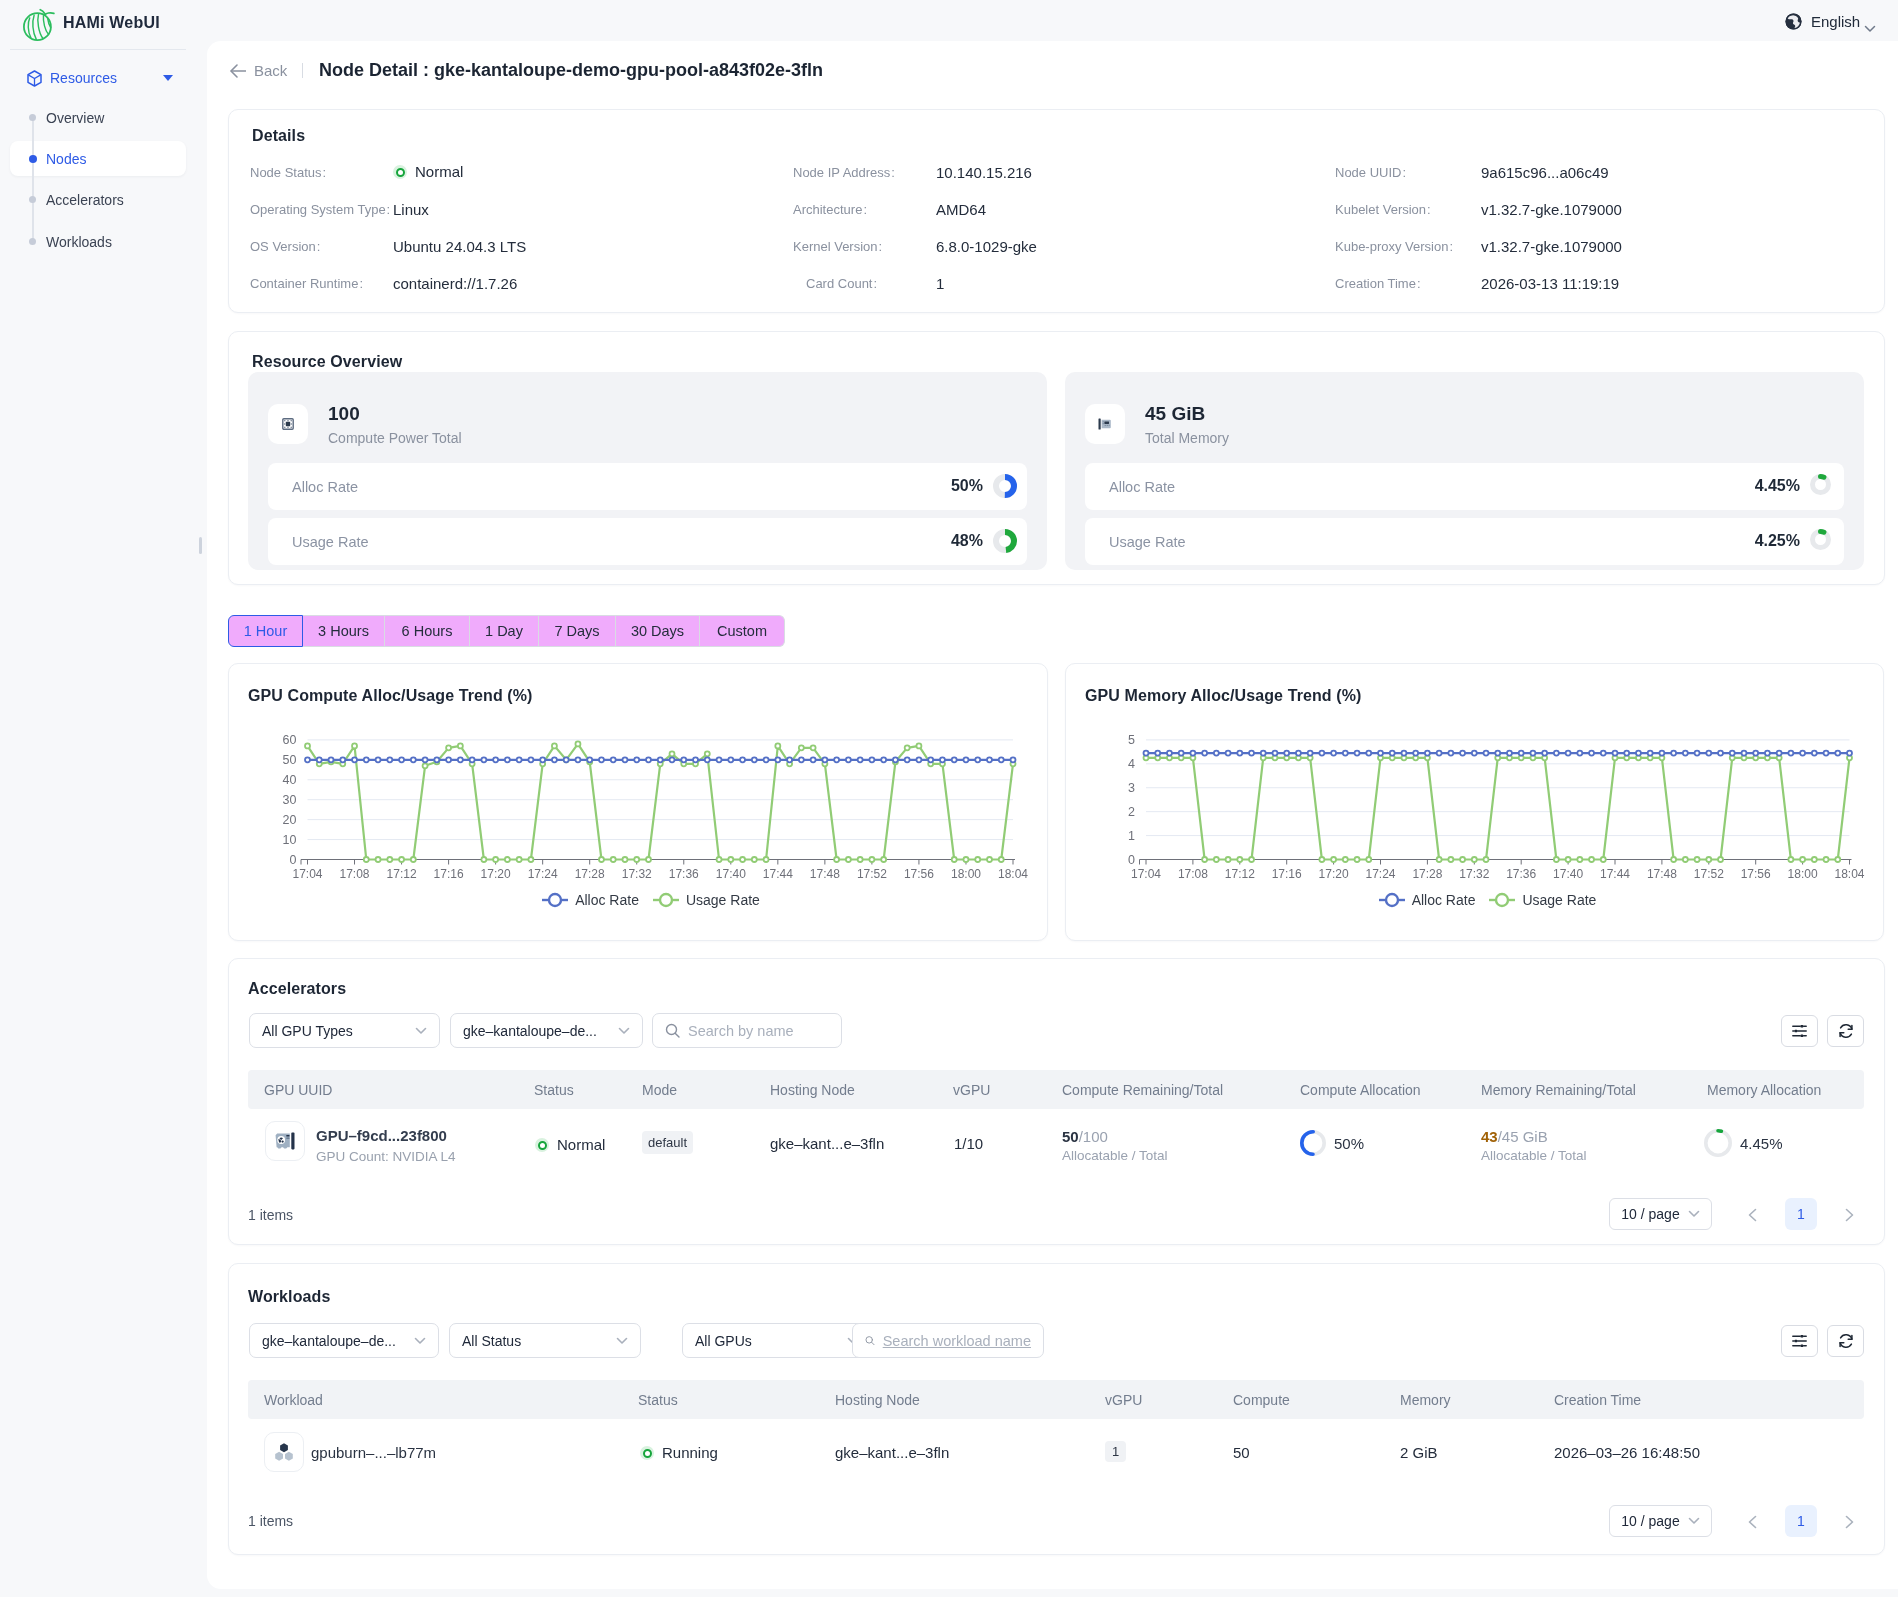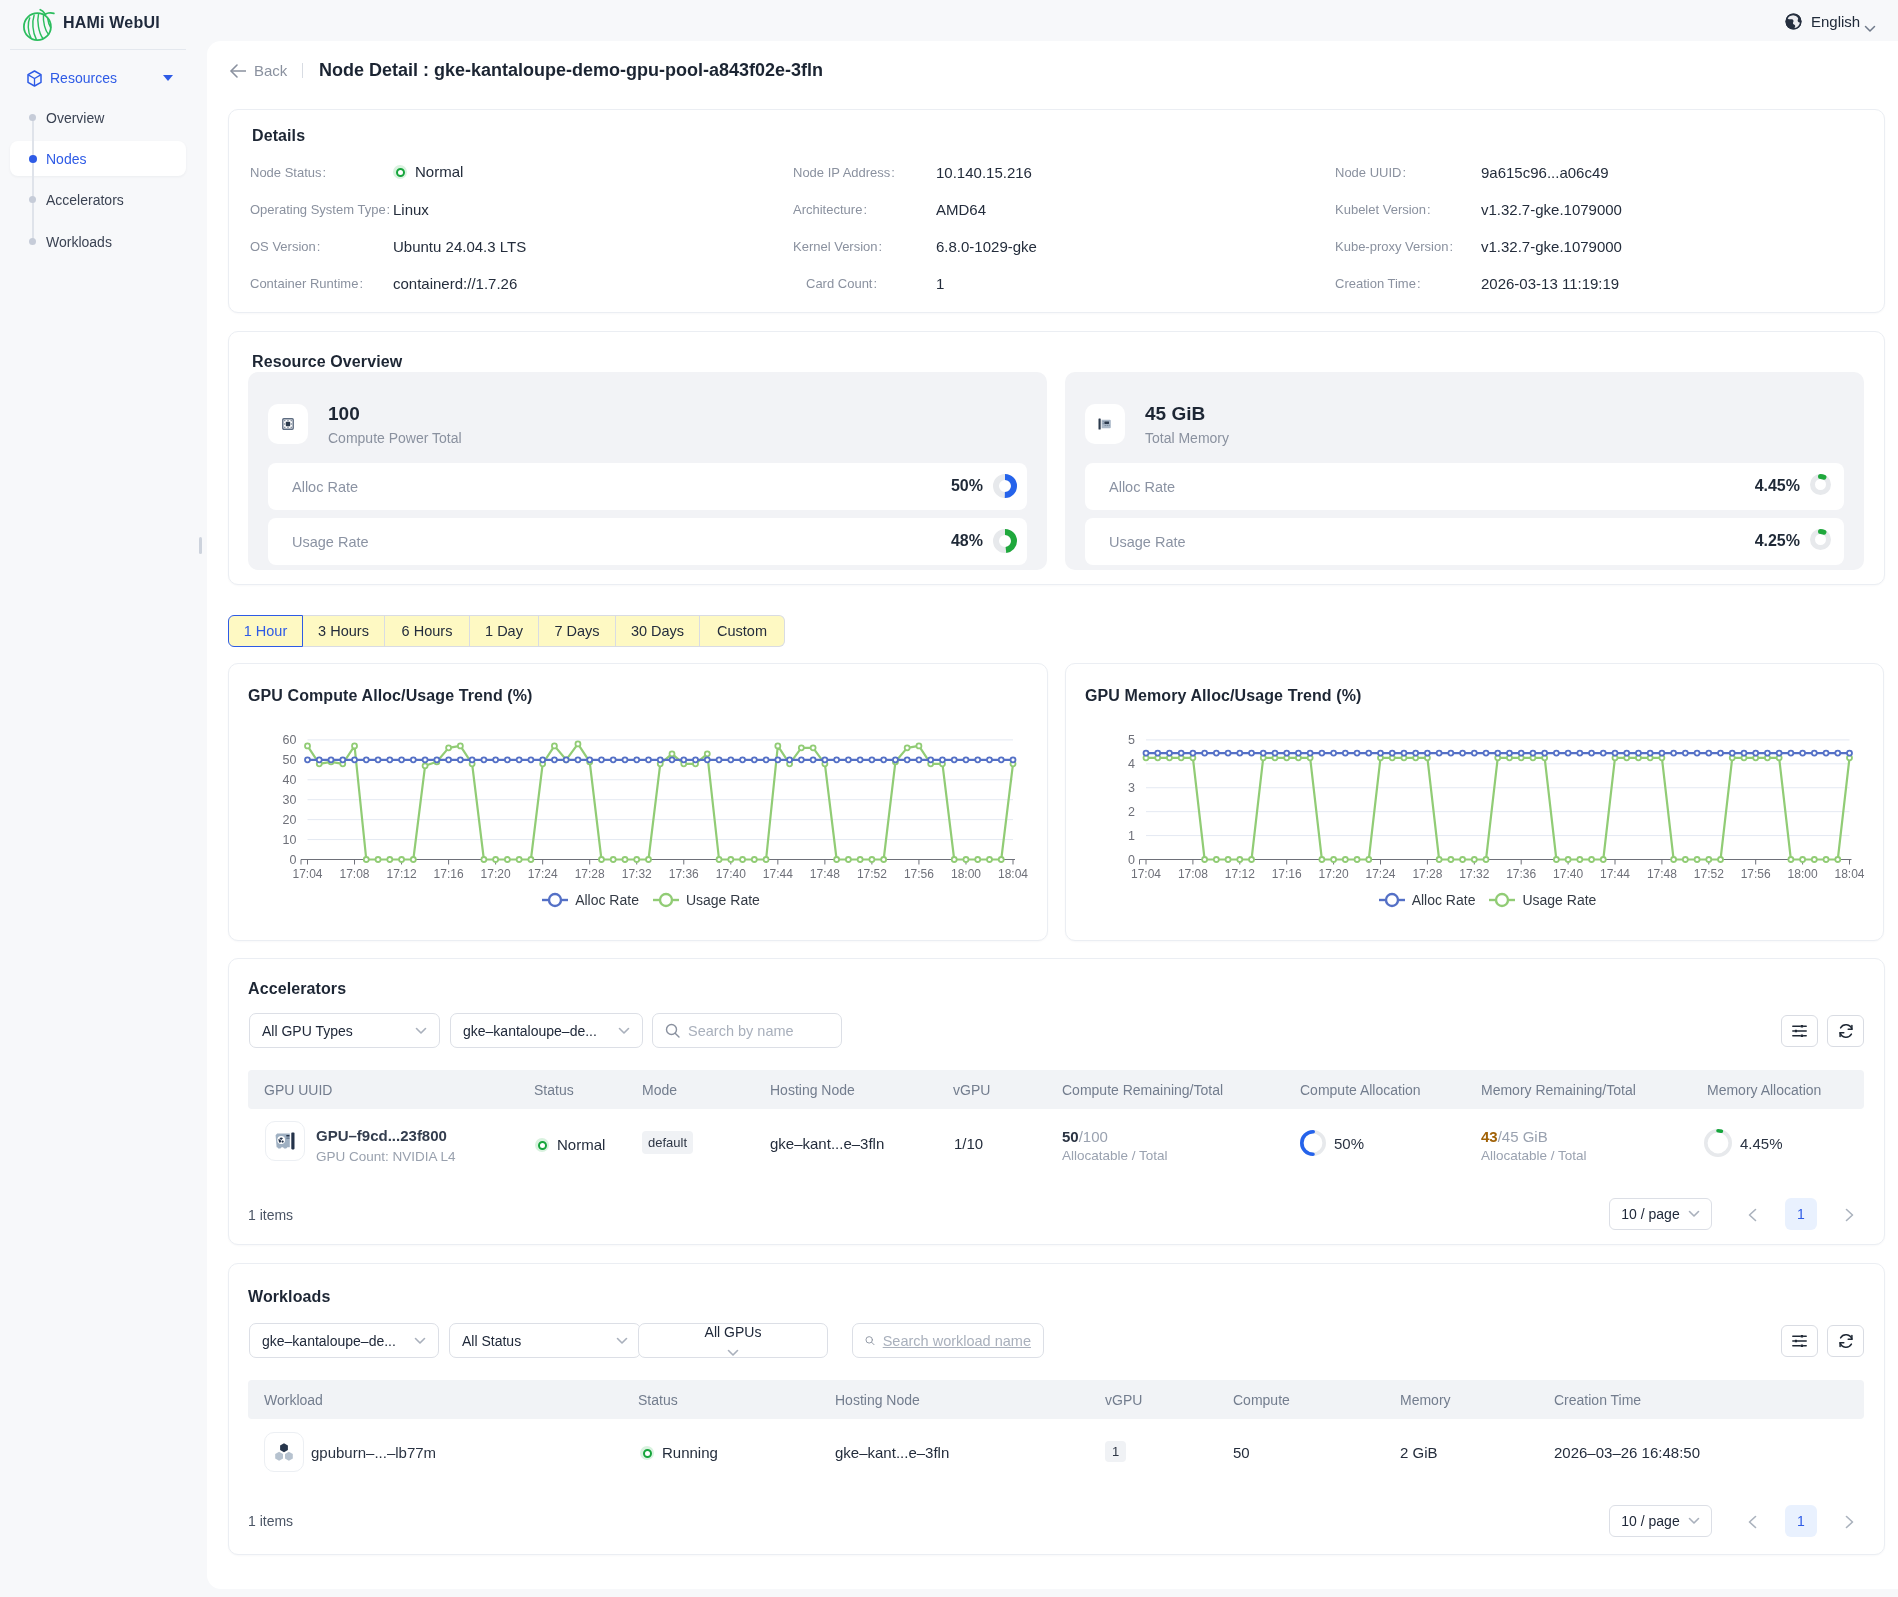--- a/index.html
+++ b/index.html
@@ -20,21 +20,21 @@
 .stdot>span{position:absolute;left:2.5px;top:2.5px;width:9px;height:9px;border-radius:50%;border:2.6px solid #16a53c;background:#fff;}
 .tag{display:inline-block;background:#f0f2f5;border-radius:4px;color:#2e3645;font-size:13px;padding:4px 6px;}
 .legend{position:absolute;left:13px;top:229px;width:100%;display:flex;justify-content:center;gap:14px;align-items:center;font-size:14px;color:#333a45;}
 .litem{display:flex;align-items:center;gap:7px;}
 .iconbtn{position:absolute;width:37px;height:32px;border:1px solid #d9dce3;border-radius:6px;background:#fff;display:flex;align-items:center;justify-content:center;}
 .pgsel{position:absolute;width:103px;height:32px;border:1px solid #dcdfe6;border-radius:6px;background:#fff;display:flex;align-items:center;justify-content:center;gap:8px;font-size:14px;color:#20293a;}
 .pgnum{position:absolute;width:32px;height:32px;background:#e9f1fe;border-radius:6px;color:#2e5be6;font-size:14px;display:flex;align-items:center;justify-content:center;}
 .pgch{position:absolute;width:10px;height:10px;}
 .items{font-size:14px;color:#4b5565;}
 
-.tab{height:32px;line-height:30px;text-align:center;font-size:14.5px;color:#242d3c;background:#fef9c3;border:1px solid #d9dce3;border-left:none;}
+.tab{height:32px;line-height:30px;text-align:center;font-size:14.5px;color:#242d3c;background:#f0abfc;border:1px solid #d9dce3;border-left:none;}
 .tab:first-child{border-left:1px solid #d9dce3;border-radius:6px 0 0 6px;}
 .tab:last-child{border-radius:0 6px 6px 0;}
 .tab.seltab{border:1px solid #2e5be6 !important;color:#2e5be6;position:relative;z-index:2;border-radius:6px 0 0 6px;}
 </style></head>
 <body>
 <div id="page">
 <div class="hdr"></div>
 <div class="abs" style="left:22px;top:8px;"><svg width="33" height="34" viewBox="0 0 30 31" fill="none" stroke="#2cbd5e" stroke-width="1.6" stroke-linecap="round">
 <circle cx="14" cy="17" r="12.3"></circle>
 <path d="M7 9 C5 13.5 5.1 21.5 8 27" stroke-width="1.3"></path>
@@ -668,21 +668,21 @@
       <svg width="12" height="8" viewBox="0 0 12 8" fill="none" stroke="#a9b0bc" stroke-width="1.6" stroke-linecap="round" stroke-linejoin="round">
         <path d="M1.5 1.5 L6 6 L10.5 1.5"></path>
       </svg>
     </div>
 <div class="selbox" style="left:449px;top:1323px;width:192px;">
       <span class="seltext">All Status</span>
       <svg width="12" height="8" viewBox="0 0 12 8" fill="none" stroke="#a9b0bc" stroke-width="1.6" stroke-linecap="round" stroke-linejoin="round">
         <path d="M1.5 1.5 L6 6 L10.5 1.5"></path>
       </svg>
     </div>
-<div class="selbox" style="left:638px;top:1323px;width:190px;flex-direction:column;">
+<div class="selbox" style="left:682px;top:1323px;width:190px;">
       <span class="seltext">All GPUs</span>
       <svg width="12" height="8" viewBox="0 0 12 8" fill="none" stroke="#a9b0bc" stroke-width="1.6" stroke-linecap="round" stroke-linejoin="round">
         <path d="M1.5 1.5 L6 6 L10.5 1.5"></path>
       </svg>
     </div>
 <div class="selbox" style="left:852px;top:1323px;width:192px;gap:8px;justify-content:flex-start;">
       <svg width="15" height="15" viewBox="0 0 15 15" fill="none" stroke="#8a919f" stroke-width="1.4" stroke-linecap="round">
         <circle cx="6.5" cy="6.5" r="5"></circle>
         <path d="M10.4 10.4 L14 14"></path>
       </svg>

